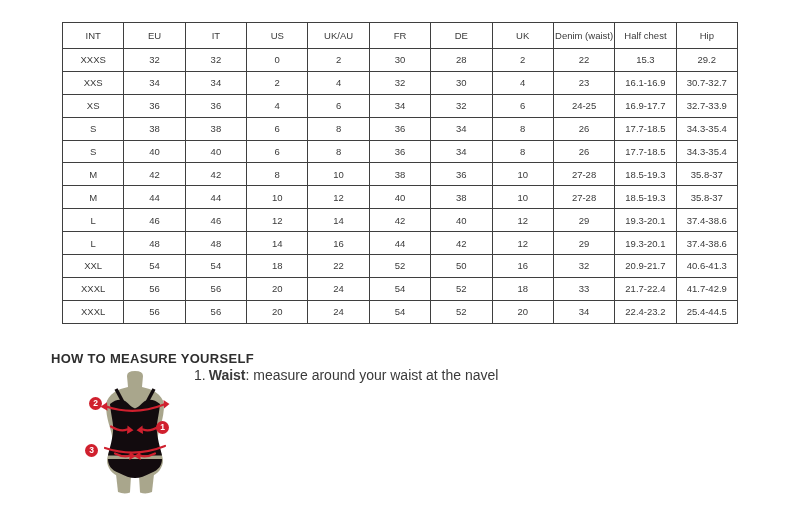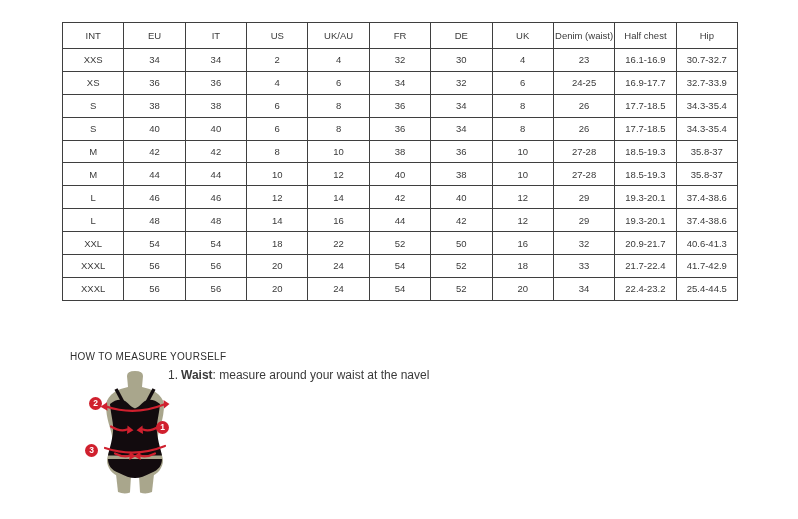--- a/index.html
+++ b/index.html
@@ -35,24 +35,24 @@
     padding: 0 1px;
     white-space: nowrap;
     overflow: hidden;
   }
   .size-table thead th { height: 25px; }
   .size-table tbody td { height: 21.9px; }
 
   
   .measure-heading {
     position: absolute;
-    left: 70px;
+    left: 51px;
     top: 351px;
-    font-size: 10px;
-    font-weight: 400;
+    font-size: 13px;
+    font-weight: 700;
     letter-spacing: 0.3px;
     color: #2e2e2e;
   }
   .figure-wrap {
     position: absolute;
     left: 80px;
     top: 368px;
     width: 110px;
     height: 128px;
   }
@@ -67,23 +67,23 @@
     font-weight: 700;
     line-height: 13px;
     text-align: center;
   }
   .marker.m2 { left: 9px;  top: 29px; }
   .marker.m1 { left: 76px; top: 53px; }
   .marker.m3 { left: 5px;  top: 76px; }
 
   .measure-list {
     position: absolute;
-    left: 168px;
+    left: 194px;
     top: 367px;
-    font-size: 12px;
+    font-size: 14px;
     color: #3a3a3a;
   }
   .measure-item {
     height: 16px;
     line-height: 16px;
     white-space: nowrap;
   }
   .measure-item .num { margin-right: 3px; }
   .measure-item .term { font-weight: 700; }
 </style>
@@ -102,20 +102,33 @@
           <th>UK/AU</th>
           <th>FR</th>
           <th>DE</th>
           <th>UK</th>
           <th>Denim (waist)</th>
           <th>Half chest</th>
           <th>Hip</th>
         </tr>
       </thead>
     <tbody>
+        <tr>
+          <td>XXXS</td>
+          <td>32</td>
+          <td>32</td>
+          <td>0</td>
+          <td>2</td>
+          <td>30</td>
+          <td>28</td>
+          <td>2</td>
+          <td>22</td>
+          <td>15.3</td>
+          <td>29.2</td>
+        </tr>
         <tr>
           <td>XXS</td>
           <td>34</td>
           <td>34</td>
           <td>2</td>
           <td>4</td>
           <td>32</td>
           <td>30</td>
           <td>4</td>
           <td>23</td>

